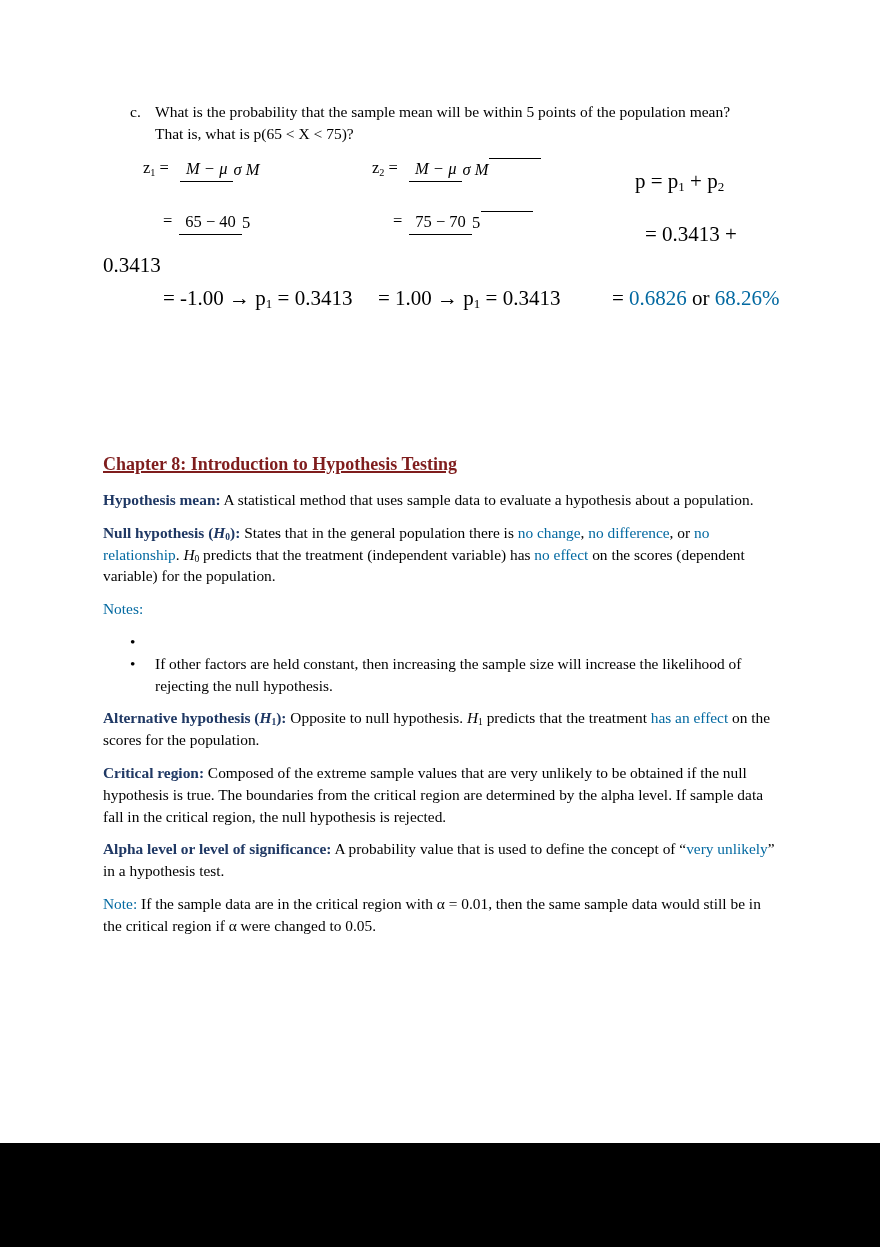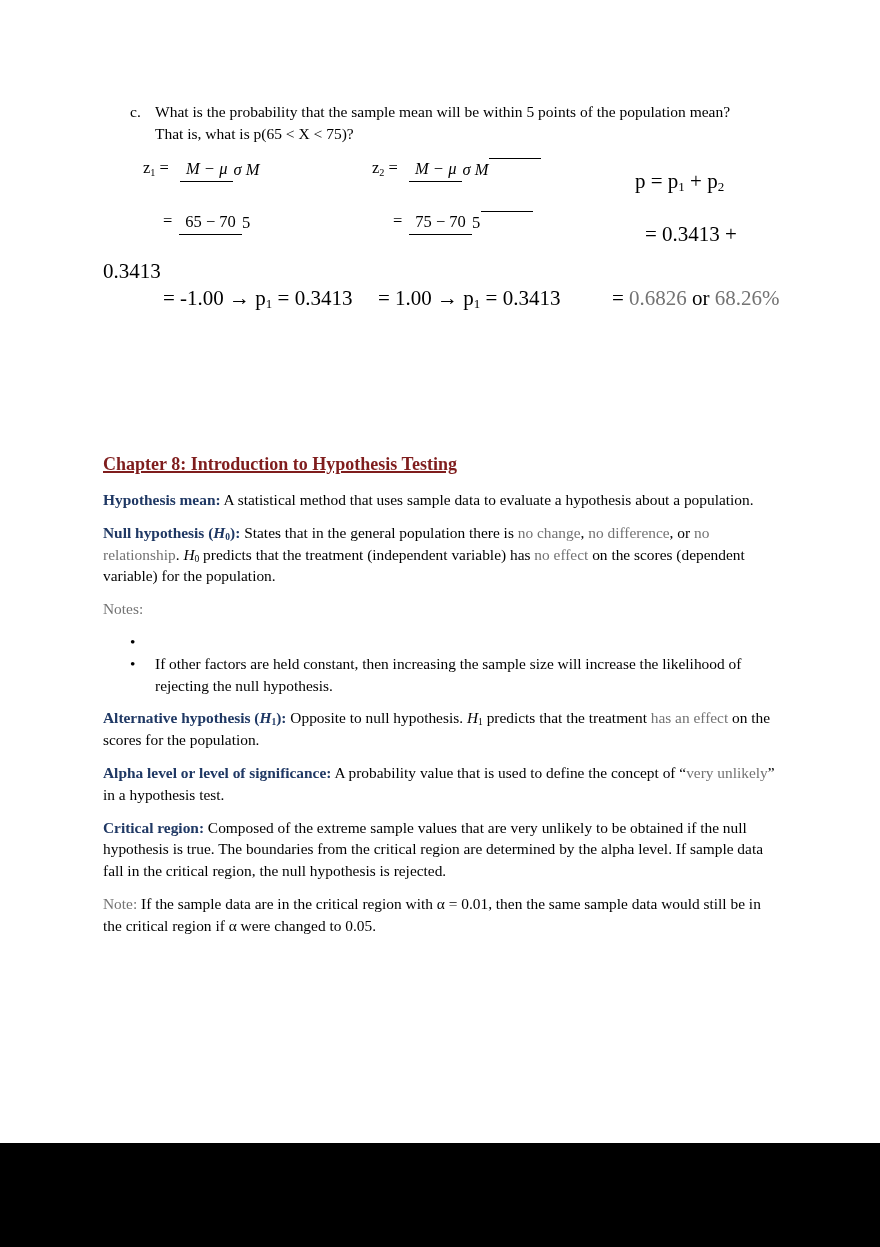--- a/index.html
+++ b/index.html
@@ -23,21 +23,21 @@
   .it { font-style:italic; }
   .fline { position:absolute; font-size:21px; line-height:22px; white-space:pre; }
   sub { font-size:62%; vertical-align:-0.25em; line-height:0; }
   
   .body-content { position:absolute; left:103px; top:452px; width:676px;
                   font-size:15.4px; line-height:21.8px; }
   h1.chapter { font-size:18px; line-height:25px; color:#7f1d1d; margin:0 0 12px 0;
                font-weight:bold; text-decoration:underline; text-decoration-thickness:1.5px; }
   .body-content p { margin:0 0 11px 0; }
   .term { color:#1F3864; font-weight:bold; }
-  .red { color:#737373; }
+  .red { color:#0369a1; }
   ul.notes { list-style:none; margin:0 0 11px 0; padding:0; }
   ul.notes li { display:flex; padding-left:27px; }
   ul.notes li .dot { flex:0 0 25px; }
   .bottom-bar { position:absolute; left:0; top:1143px; width:880px; height:104px; background:#000; }
 </style>
 </head>
 <body>
 
 <div class="page">
 
@@ -61,37 +61,37 @@
         <span class="den it">σ M</span>
       </span>
       <span class="frule"></span>
     </div>
 
   <div class="fline" style="left:635px; top:170px;"><span>p = p</span><sub>1</sub><span> + p</span><sub>2</sub></div>
 
   <div class="f" style="left:163px; top:211px;">
       <span class="pre">=</span>
       <span class="frac">
-        <span class="num">65 − 70</span>
+        <span class="num">65 − 40</span>
         <span class="den">5</span>
       </span>
     </div>
 
   <div class="f" style="left:393px; top:211px;">
       <span class="pre">=</span>
       <span class="frac">
         <span class="num">75 − 70</span>
         <span class="den">5</span>
       </span>
       <span class="frule"></span>
     </div>
 
   <div class="fline" style="left:645px; top:223px;">= 0.3413 +</div>
 
-  <div class="fline" style="left:103px; top:260px;">0.3413</div>
+  <div class="fline" style="left:103px; top:254px;">0.3413</div>
 
   <div class="fline" style="left:163px; top:287px;"><span>= -1.00 → p</span><sub>1</sub><span> = 0.3413</span></div>
 
   <div class="fline" style="left:378px; top:287px;"><span>= 1.00 → p</span><sub>1</sub><span> = 0.3413</span></div>
 
   <div class="fline" style="left:612px; top:287px;"><span>= </span><span class="red">0.6826</span><span> or </span><span class="red">68.26%</span></div>
 
   <div class="body-content">
 
     <h1 class="chapter">Chapter 8: Introduction to Hypothesis Testing</h1>
@@ -107,23 +107,23 @@
           <span class="dot">•</span>
         </li>
       <li>
           <span class="dot">•</span>
           <span>If other factors are held constant, then increasing the sample size will increase the likelihood of rejecting the null hypothesis.</span>
         </li>
     </ul>
 
     <p><span class="term"><span>Alternative hypothesis (</span><span class="it">H</span><sub>1</sub><span>):</span></span><span> Opposite to null hypothesis. </span><span class="it">H</span><sub>1</sub><span> predicts that the treatment </span><span class="red">has an effect</span><span> on the scores for the population.</span></p>
 
+    <p><span class="term">Critical region:</span><span> Composed of the extreme sample values that are very unlikely to be obtained if the null hypothesis is true. The boundaries from the critical region are determined by the alpha level. If sample data fall in the critical region, the null hypothesis is rejected.</span></p>
+
     <p><span class="term">Alpha level or level of significance:</span><span> A probability value that is used to define the concept of “</span><span class="red">very unlikely</span><span>” in a hypothesis test.</span></p>
-
-    <p><span class="term">Critical region:</span><span> Composed of the extreme sample values that are very unlikely to be obtained if the null hypothesis is true. The boundaries from the critical region are determined by the alpha level. If sample data fall in the critical region, the null hypothesis is rejected.</span></p>
 
     <p><span class="red">Note:</span><span> If the sample data are in the critical region with α = 0.01, then the same sample data would still be in the critical region if α were changed to 0.05.</span></p>
 
 
   </div>
 
   <div class="bottom-bar"></div>
 
 </div>
 

